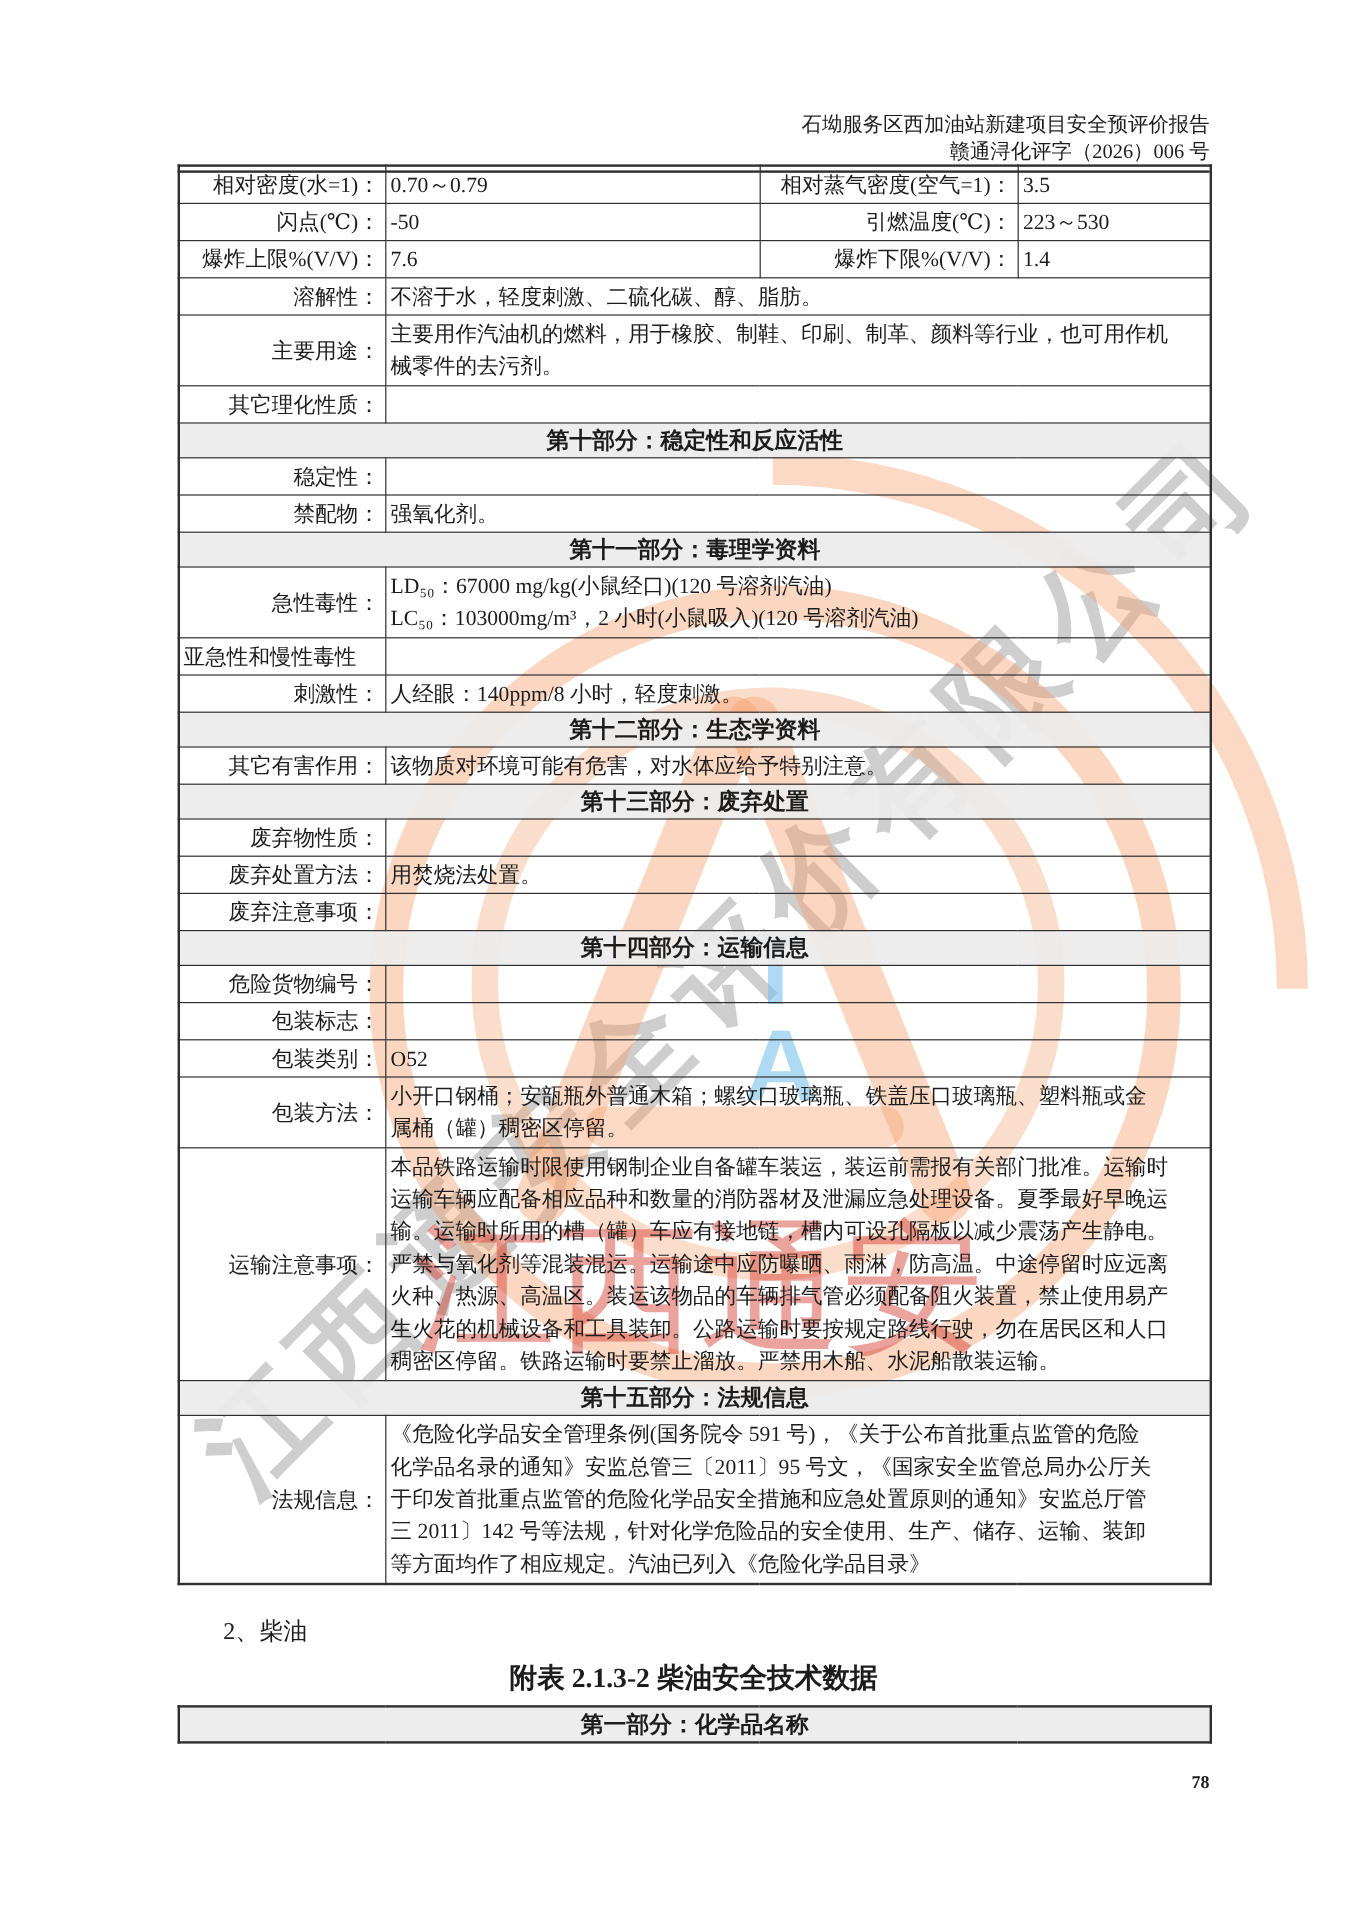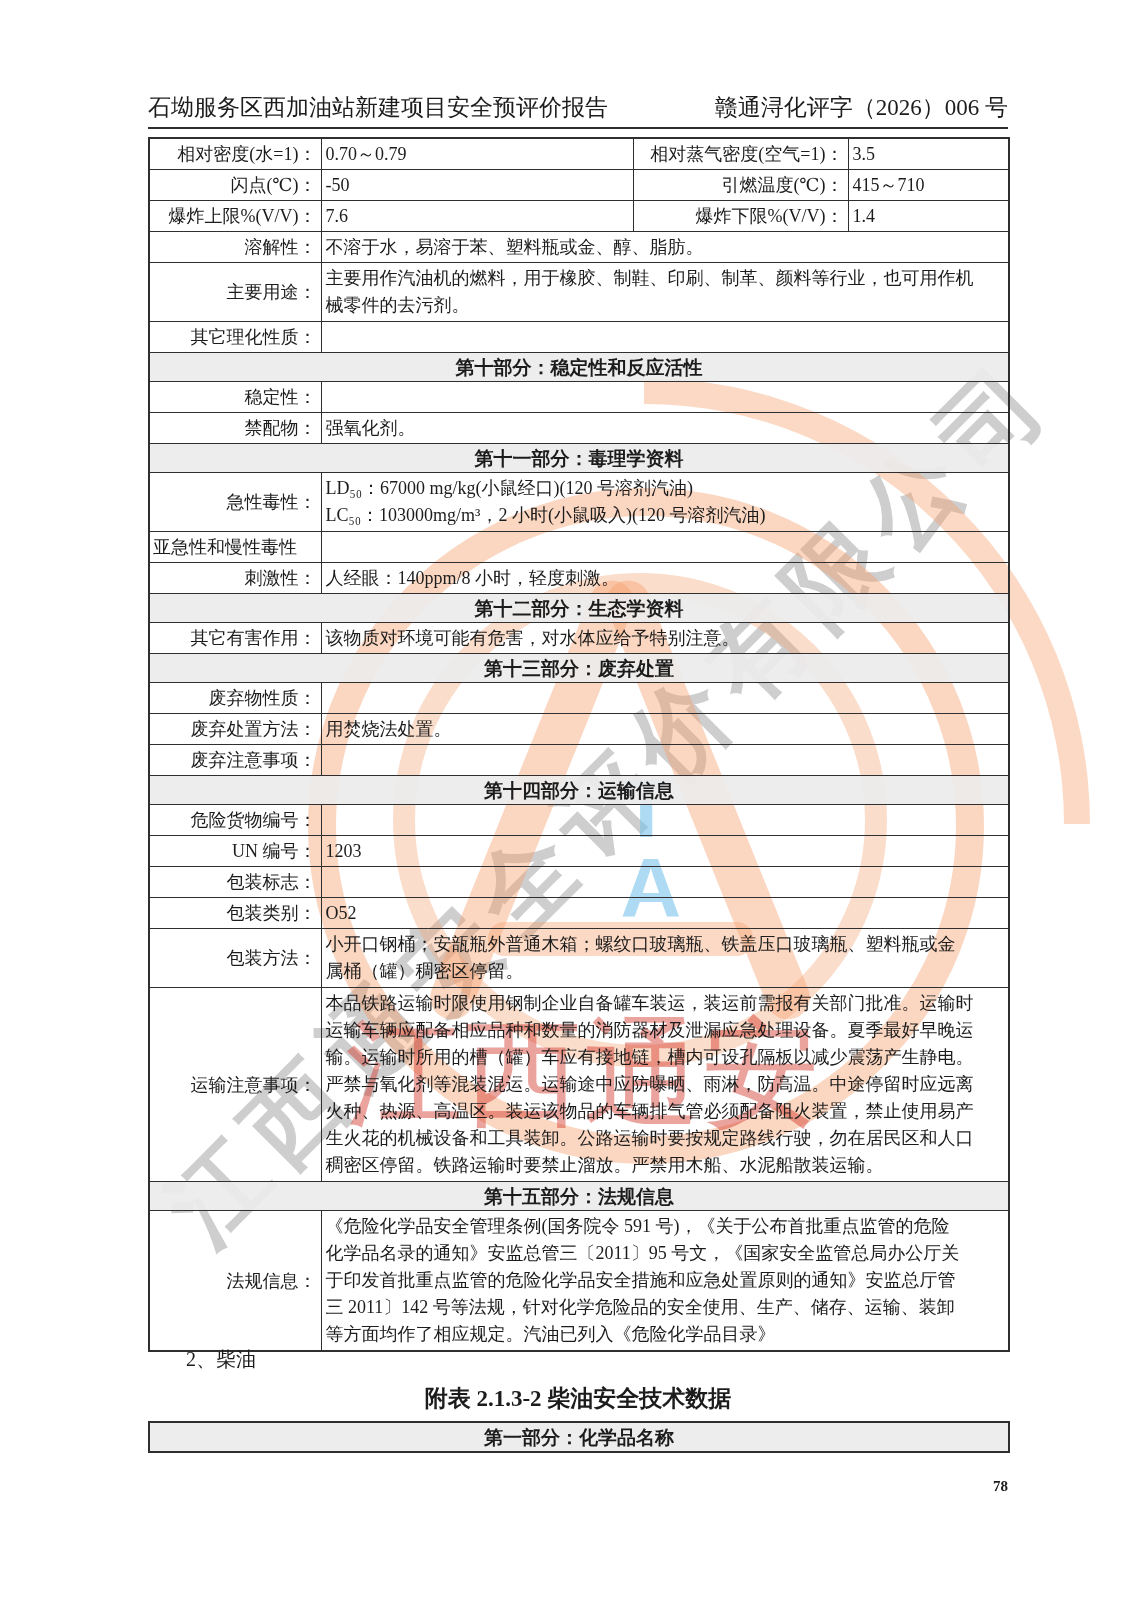--- a/index.html
+++ b/index.html
@@ -45,22 +45,23 @@
   .wm-red-text {
     left:345px; top:995px; white-space:nowrap;
     font-size:118px; font-weight:normal; letter-spacing:1px;
     color:rgba(210,50,40,0.45);
   }
   
   .content { position:absolute; inset:0; z-index:2; }
   .doc-header {
     position:absolute; left:148px; top:92px; width:860px;
     display:flex; justify-content:space-between; align-items:flex-end;
-    font-size:23px; padding-bottom:4px; border-bottom:2px solid #2e2e2e;
+    font-size:17px; padding-bottom:4px; border-bottom:2px solid #2e2e2e;
     white-space:nowrap;
+    flex-direction:column;
   }
   table.msds {
     position:absolute; left:148px; width:860px;
     border-collapse:collapse; table-layout:fixed;
     font-size:18px;
   }
   table.msds.t1 { top:137px; }
   table.msds td {
     border:1px solid #2f2f2f; padding:2px 4px; line-height:26px;
     vertical-align:middle; overflow:hidden;
@@ -127,31 +128,31 @@
           <tr class="simple">
             <td class="lbl">相对密度(水=1)：</td>
             <td class="val">0.70～0.79</td>
             <td class="lbl">相对蒸气密度(空气=1)：</td>
             <td class="val">3.5</td>
           </tr>
           <tr class="simple">
             <td class="lbl">闪点(℃)：</td>
             <td class="val">-50</td>
             <td class="lbl">引燃温度(℃)：</td>
-            <td class="val">415～710</td>
+            <td class="val">223～530</td>
           </tr>
           <tr class="simple">
             <td class="lbl">爆炸上限%(V/V)：</td>
             <td class="val">7.6</td>
             <td class="lbl">爆炸下限%(V/V)：</td>
             <td class="val">1.4</td>
           </tr>
           <tr class="simple">
             <td class="lbl">溶解性：</td>
-            <td class="val" colspan="3">不溶于水，易溶于苯、塑料瓶或金、醇、脂肪。</td>
+            <td class="val" colspan="3">不溶于水，轻度刺激、二硫化碳、醇、脂肪。</td>
           </tr>
           <tr>
             <td class="lbl">主要用途：</td>
             <td class="val" colspan="3">
               <div class="val-line">主要用作汽油机的燃料，用于橡胶、制鞋、印刷、制革、颜料等行业，也可用作机</div>
               <div class="val-line">械零件的去污剂。</div>
             </td>
           </tr>
           <tr class="simple">
             <td class="lbl">其它理化性质：</td>
@@ -207,24 +208,20 @@
           <tr class="simple">
             <td class="lbl">废弃注意事项：</td>
             <td class="val" colspan="3"></td>
           </tr>
           <tr class="section">
             <td colspan="4">第十四部分：运输信息</td>
           </tr>
           <tr class="simple">
             <td class="lbl">危险货物编号：</td>
             <td class="val" colspan="3"></td>
-          </tr>
-          <tr class="simple">
-            <td class="lbl">UN 编号：</td>
-            <td class="val" colspan="3">1203</td>
           </tr>
           <tr class="simple">
             <td class="lbl">包装标志：</td>
             <td class="val" colspan="3"></td>
           </tr>
           <tr class="simple">
             <td class="lbl">包装类别：</td>
             <td class="val" colspan="3">O52</td>
           </tr>
           <tr>

